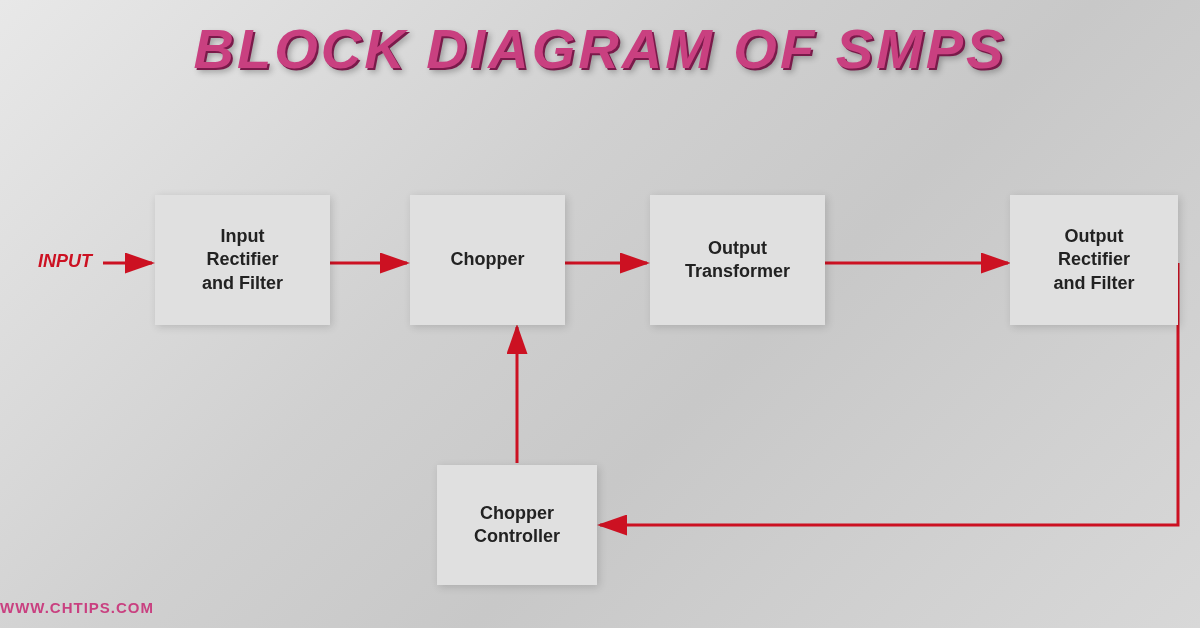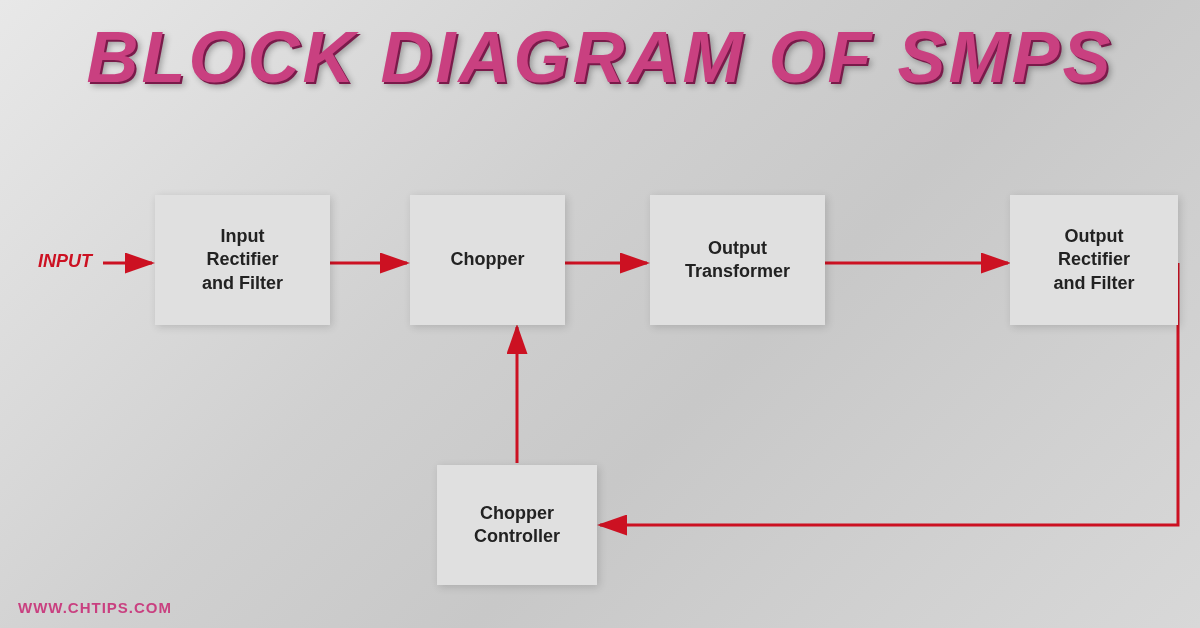--- a/index.html
+++ b/index.html
@@ -9,21 +9,21 @@
       height: 628px;
       overflow: hidden;
       background: linear-gradient(135deg, #e8e8e8 0%, #d0d0d0 40%, #c8c8c8 60%, #d8d8d8 100%);
       font-family: Arial, sans-serif;
       position: relative;
     }
 
     .title {
       text-align: center;
       padding-top: 18px;
-      font-size: 72px;
+      font-size: 56px;
       font-weight: 900;
       font-style: italic;
       color: #c94080;
       text-shadow:
         2px 2px 0 #7a1a4a,
         4px 4px 6px rgba(0,0,0,0.3);
       letter-spacing: 3px;
       line-height: 1.1;
     }
 
@@ -92,21 +92,21 @@
       top: 0;
       left: 0;
       width: 1200px;
       height: 473px;
       pointer-events: none;
     }
 
     .watermark {
       position: absolute;
       bottom: 12px;
-      left: 18px;
+      left: 0;
       font-size: 15px;
       font-weight: bold;
       color: #c94080;
       letter-spacing: 1px;
     }
   </style>
 </head>
 <body>
 
 <div class="title">BLOCK DIAGRAM OF SMPS</div>

